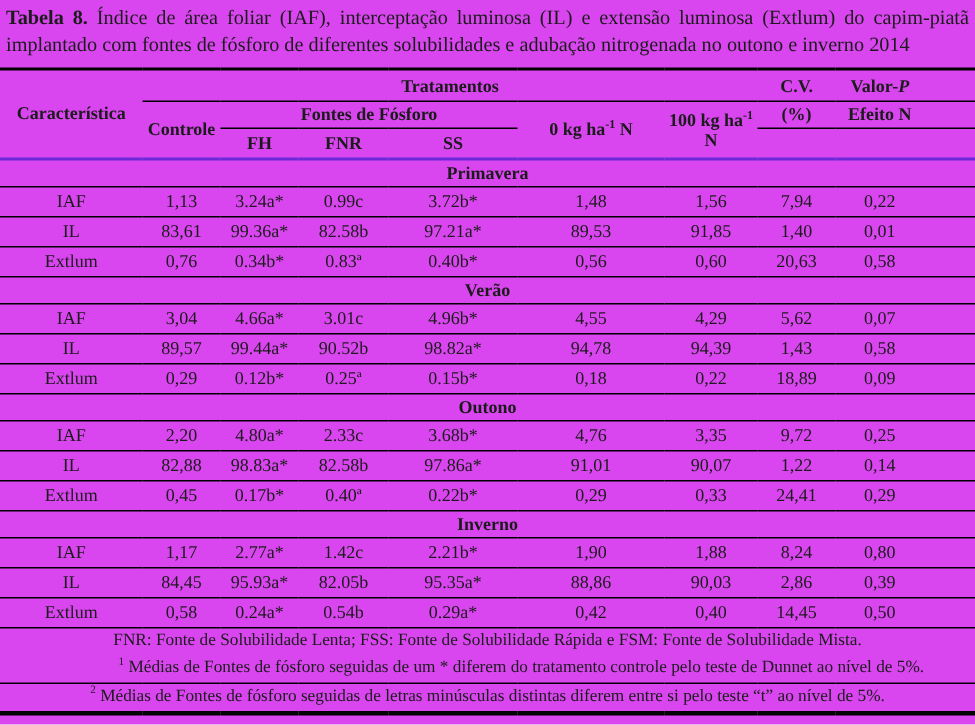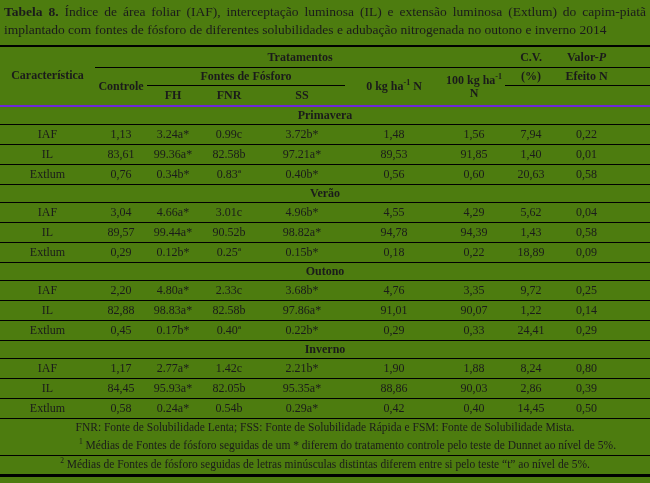--- a/index.html
+++ b/index.html
@@ -1,17 +1,17 @@
 <!DOCTYPE html>
 <html><head>
 <meta charset="utf-8">
 <style>
   html, body { margin: 0; padding: 0; background: #fff; }
   .page {
-    width: 650px; height: 483px; background: #4d7c0f; overflow: hidden;
+    width: 650px; height: 483px; background: #d946ef; overflow: hidden;
     font-family: "Liberation Serif", "DejaVu Serif", serif;
     color: #1b1b1b; box-sizing: border-box;
   }
   .caption {
     margin: 3px 4px 5px 4px;
     font-size: 13.5px; line-height: 18.4px;
     text-align: justify;
   }
   .caption .cap-label { font-weight: bold; }
 
@@ -133,21 +133,21 @@
         </tr>
         <tr class="data-row">
           <td>IAF</td>
           <td>3,04</td>
           <td>4.66a*</td>
           <td>3.01c</td>
           <td>4.96b*</td>
           <td>4,55</td>
           <td>4,29</td>
           <td>5,62</td>
-          <td>0,04</td>
+          <td>0,07</td>
         </tr>
         <tr class="data-row">
           <td>IL</td>
           <td>89,57</td>
           <td>99.44a*</td>
           <td>90.52b</td>
           <td>98.82a*</td>
           <td>94,78</td>
           <td>94,39</td>
           <td>1,43</td>

